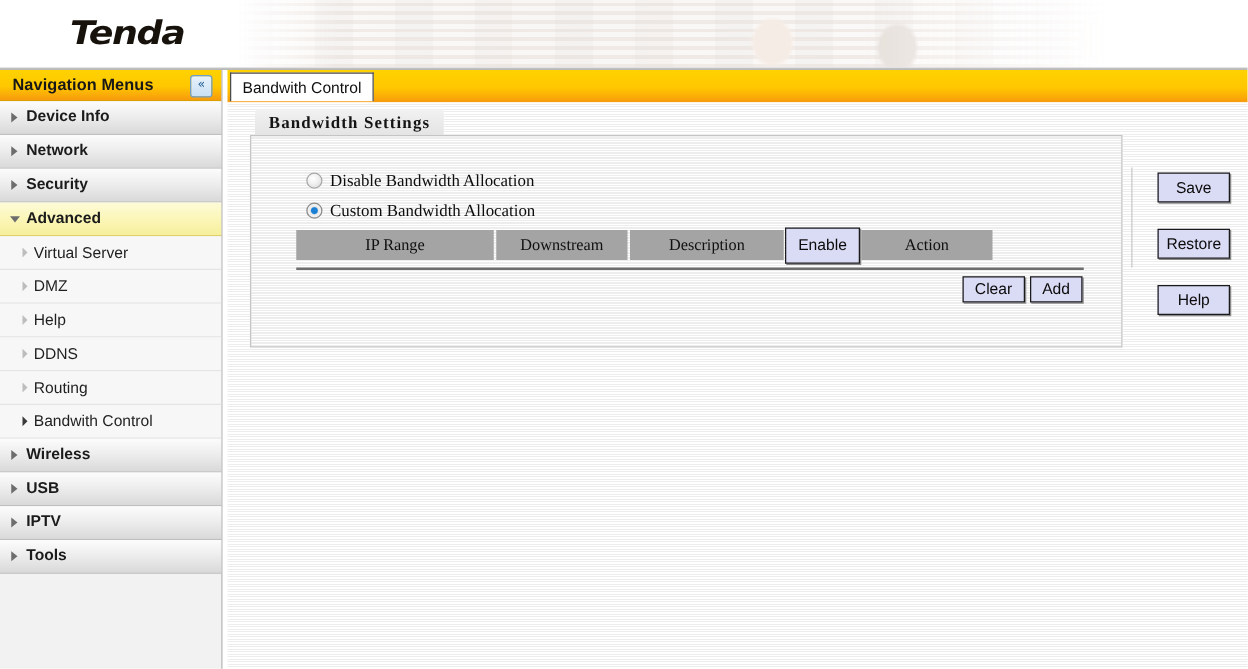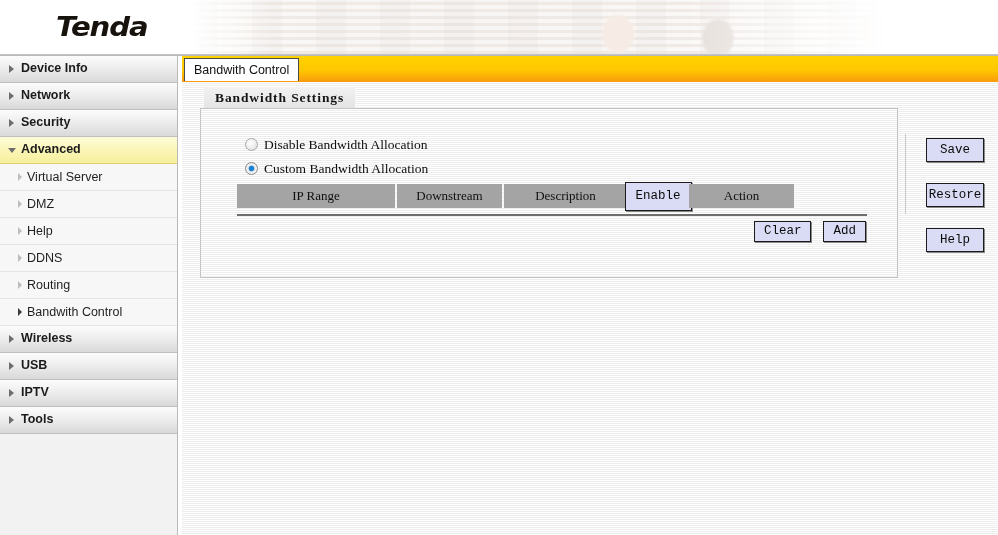--- a/index.html
+++ b/index.html
@@ -274,21 +274,21 @@
   .th-enable {
     background: transparent;
     display: flex;
     align-items: center;
     justify-content: center;
   }
   .btn {
     background: #dadbf4;
     border: 1px solid #1b1b1b;
     box-shadow: 1px 1px 0 #8a8a8a;
-    font-family: Liberation Mono, monospace;
+    font-family: Liberation Sans, sans-serif;
     font-size: 12.5px;
     color: #0b0b0b;
     line-height: 17px;
     padding: 1px 9px;
     text-align: center;
     cursor: pointer;
     box-sizing: border-box;
     white-space: nowrap;
   }
   #btn-enable { padding: 5px 10px; }
@@ -297,21 +297,21 @@
     position: absolute;
     left: 36px; top: 105px;
     width: 630px; height: 2px;
     background: #6e6e6e;
   }
 
   #row-actions {
     position: absolute;
     right: 31px; top: 112px;
     display: flex;
-    gap: 12px;
+    gap: 4px;
     border-radius: 8px;
   }
 
   
   #side-buttons {
     position: absolute;
     left: 733px; top: 56px;
     width: 80px;
   }
   #side-buttons .btn {
@@ -332,20 +332,24 @@
 </head>
 <body>
 
 <div id="banner">
   <div id="banner-art"></div>
   <div id="logo">Tenda</div>
 </div>
 <div id="banner-rule"></div>
 
 <div id="sidebar">
+  <div id="nav-header">
+    <div class="title">Navigation Menus</div>
+    <div id="collapse-btn">«</div>
+  </div>
   <div id="nav-list">
       <div class="nav-top">
         <span class="arrow"></span>
         <span class="lbl">Device Info</span>
       </div>
       <div class="nav-top">
         <span class="arrow"></span>
         <span class="lbl">Network</span>
       </div>
       <div class="nav-top">

